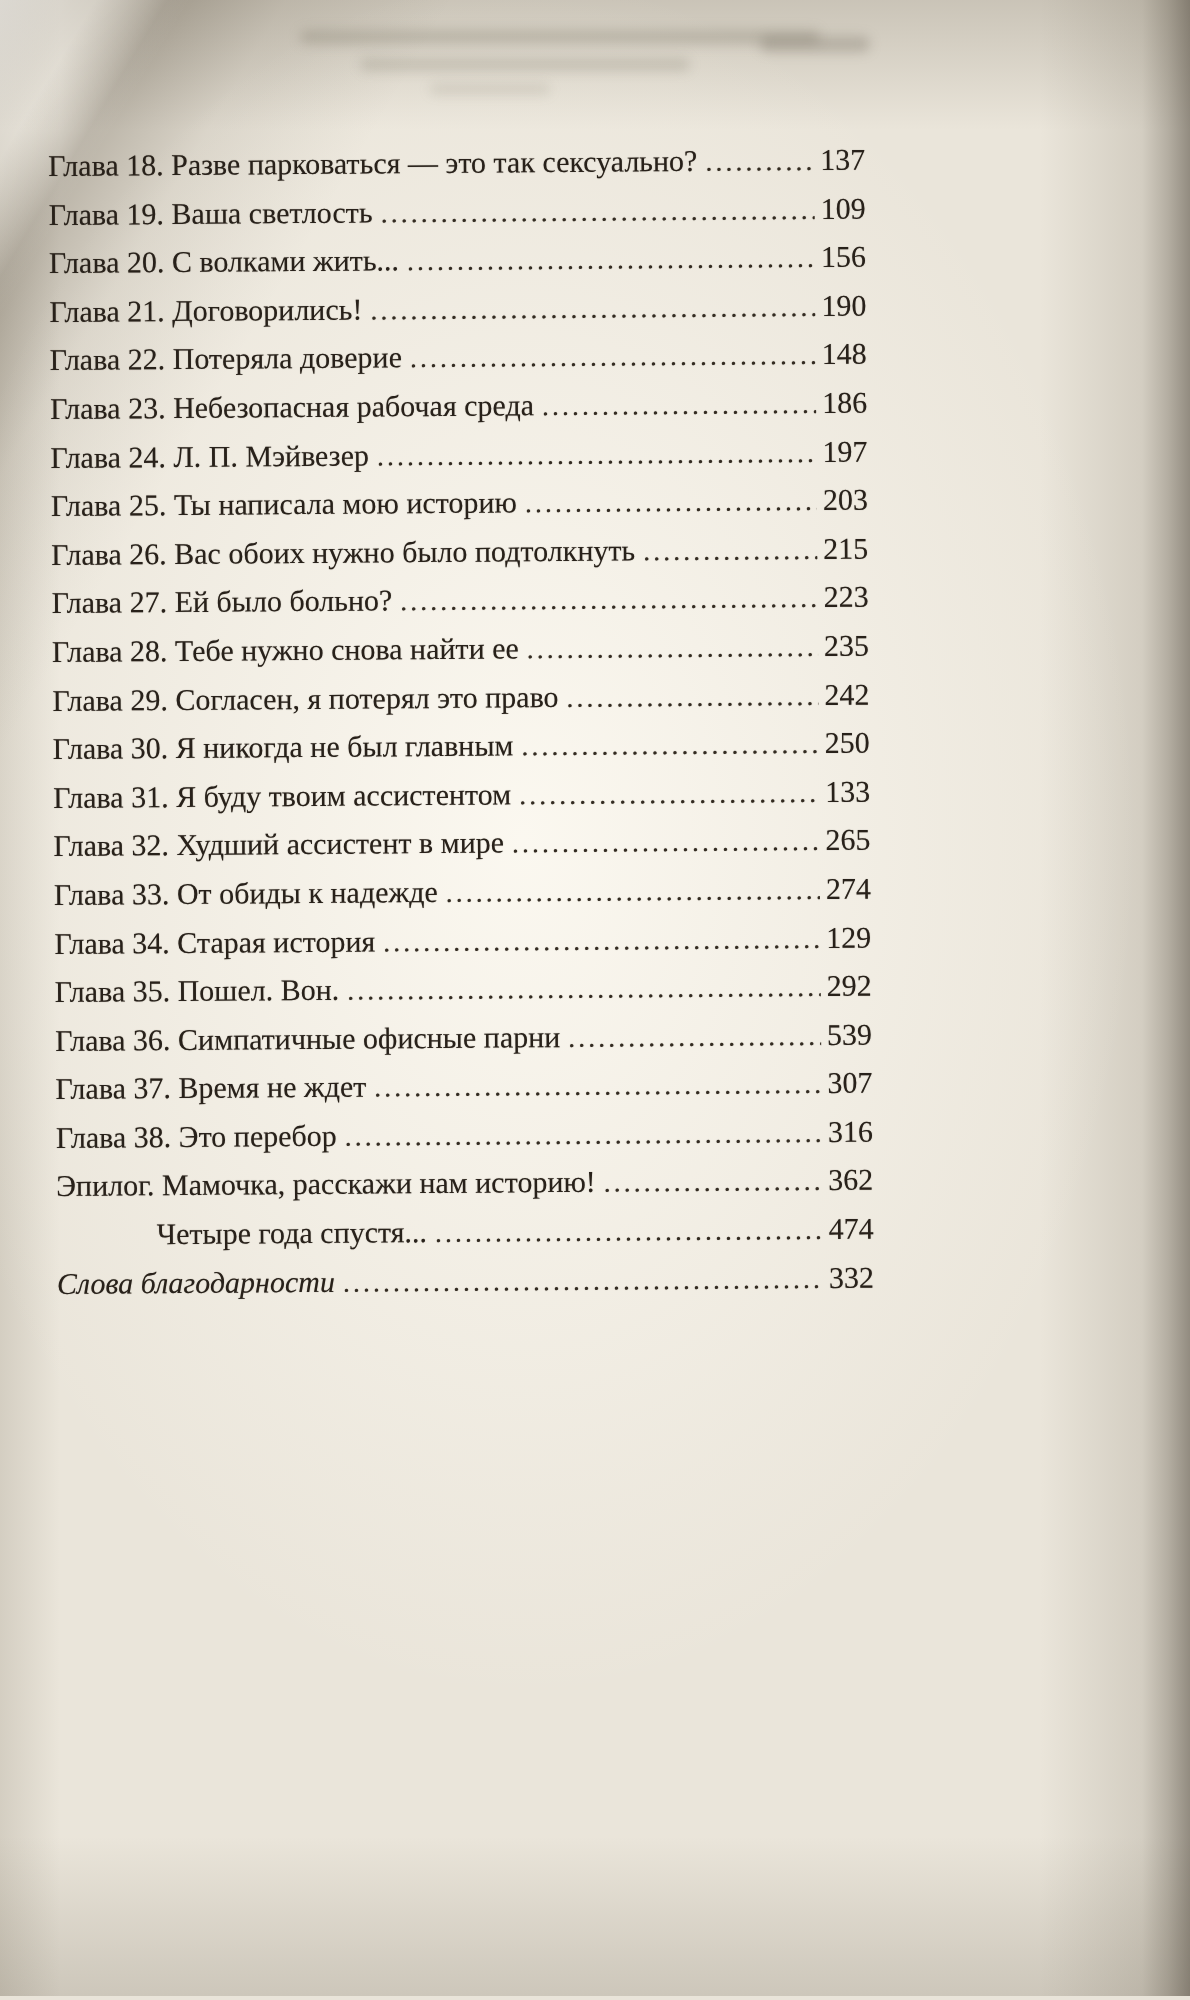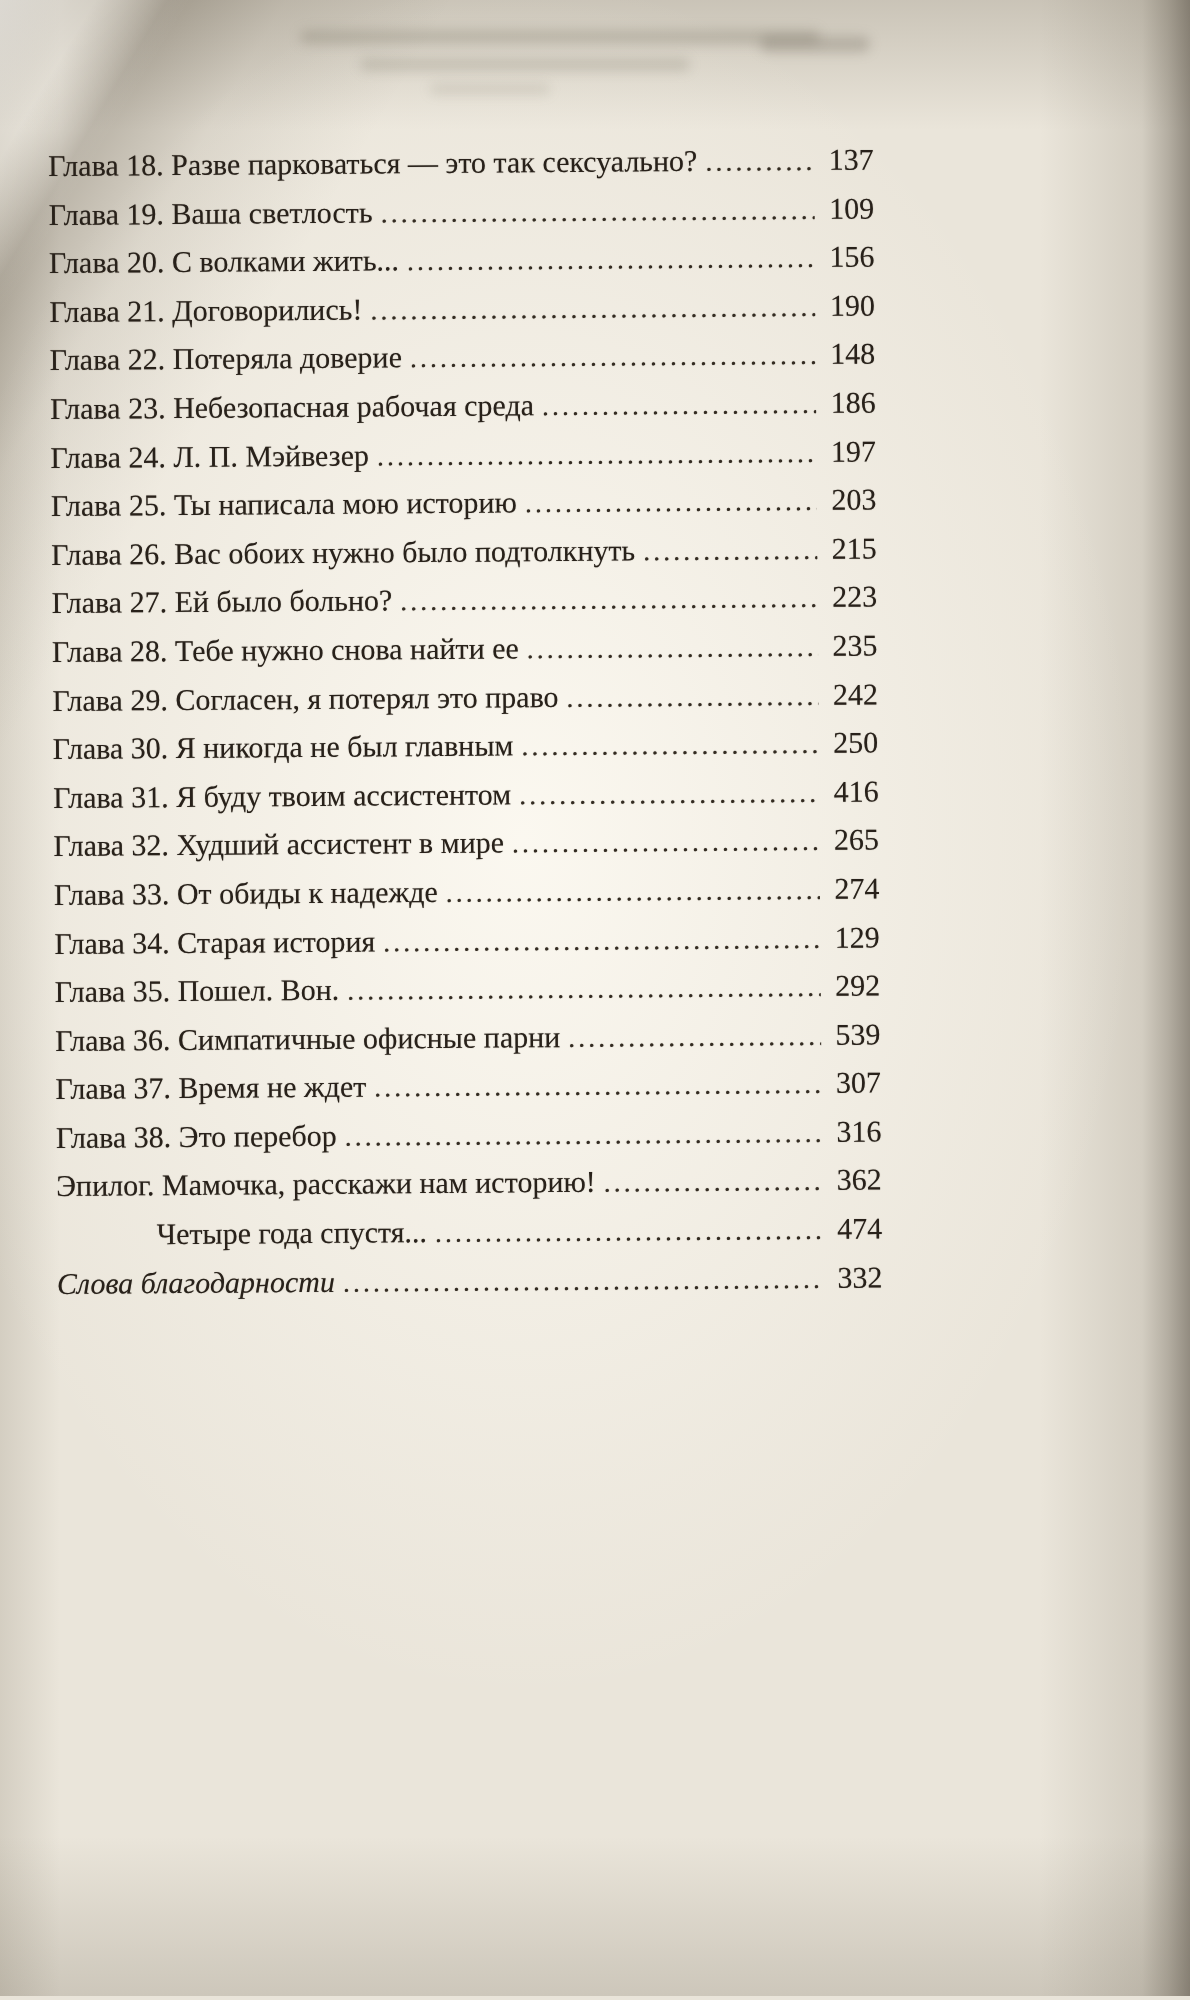--- a/index.html
+++ b/index.html
@@ -79,21 +79,21 @@
   }
   .leader::before {
     content: "....................................................................................................................................................................................";
     letter-spacing: 3px;
     font-size: 28px;
     color: #332b21;
   }
   .pagenum {
     flex: 0 0 auto;
     min-width: 62px;
-    text-align: center;
+    text-align: left;
   }
 </style>
 </head>
 <body>
 
 <div class="photo">
   <div class="bleed b1"></div>
   <div class="bleed b2"></div>
   <div class="bleed b3"></div>
   <div class="bleed b4"></div>
@@ -160,21 +160,21 @@
         <span class="pagenum">242</span>
       </div>
       <div class="row">
         <span class="label">Глава 30. Я никогда не был главным</span>
         <span class="leader"></span>
         <span class="pagenum">250</span>
       </div>
       <div class="row">
         <span class="label">Глава 31. Я буду твоим ассистентом</span>
         <span class="leader"></span>
-        <span class="pagenum">416</span>
+        <span class="pagenum">133</span>
       </div>
       <div class="row">
         <span class="label">Глава 32. Худший ассистент в мире</span>
         <span class="leader"></span>
         <span class="pagenum">265</span>
       </div>
       <div class="row">
         <span class="label">Глава 33. От обиды к надежде</span>
         <span class="leader"></span>
         <span class="pagenum">274</span>

